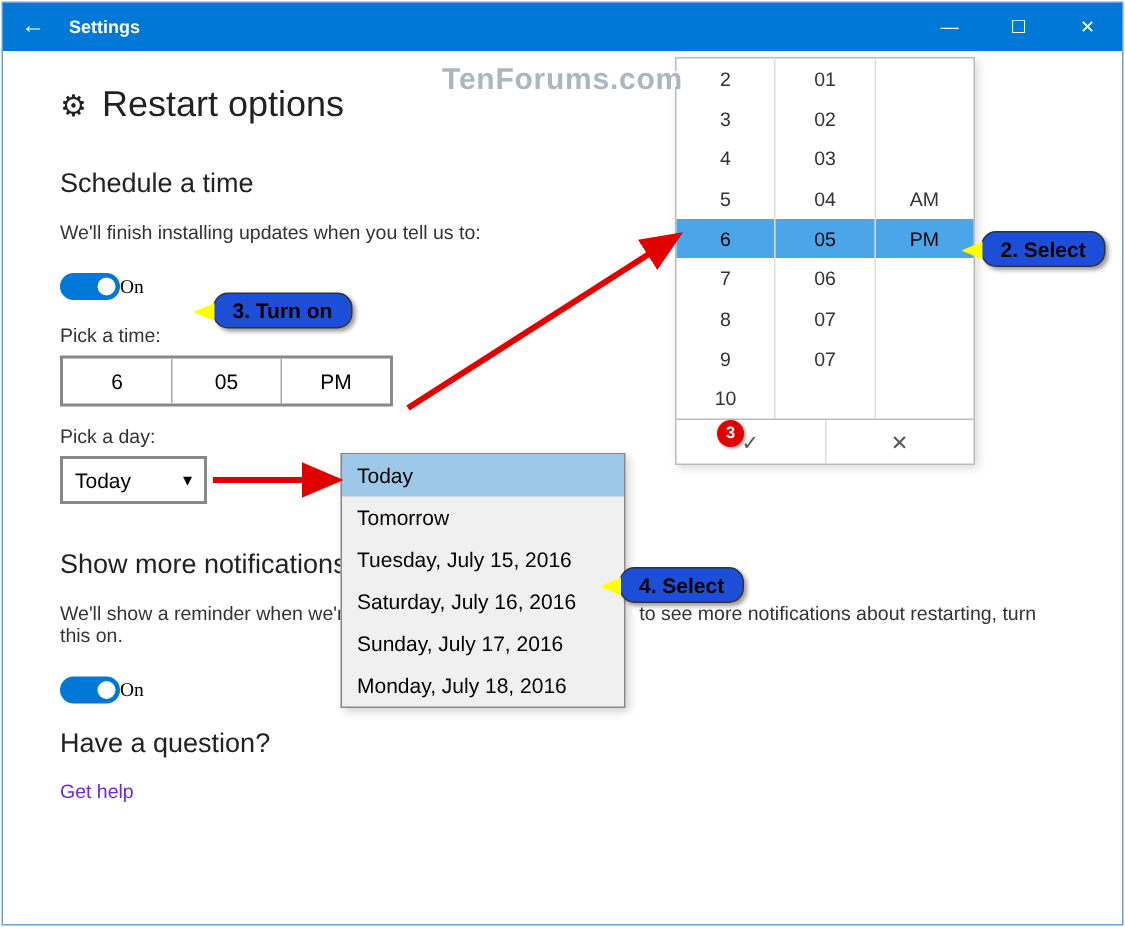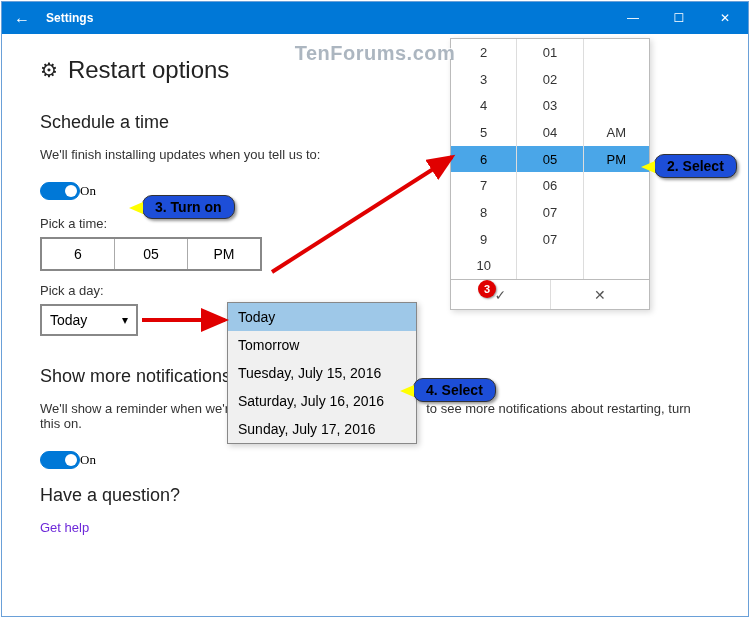--- a/index.html
+++ b/index.html
@@ -157,20 +157,21 @@
       <div>✕</div>
     </div>
   </div>
 
   <div class="day-dd" id="day-dd">
       <div class="sel">Today</div>
       <div>Tomorrow</div>
       <div>Tuesday, July 15, 2016</div>
       <div>Saturday, July 16, 2016</div>
       <div>Sunday, July 17, 2016</div>
+      <div>Monday, July 18, 2016</div>
     </div>
 
   <svg class="arrow" style="left:260px; top:130px;" width="200" height="150">
     <defs>
         <marker id="ah1" markerWidth="8" markerHeight="8" refX="6" refY="3" orient="auto">
           <polygon points="0,0 7,3 0,6" fill="#e00000"></polygon>
         </marker>
       </defs>
     <line x1="10" y1="140" x2="190" y2="25" stroke="#e00000" stroke-width="4" marker-end="url(#ah1)"></line>
   </svg>

